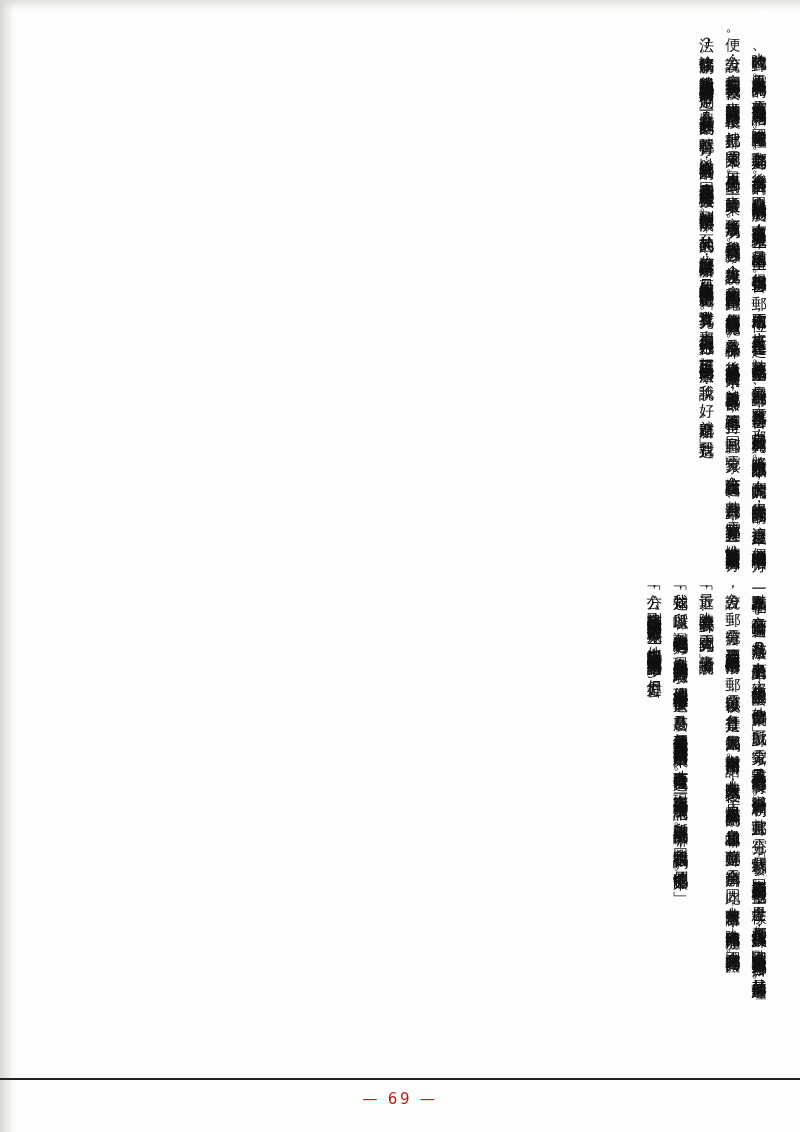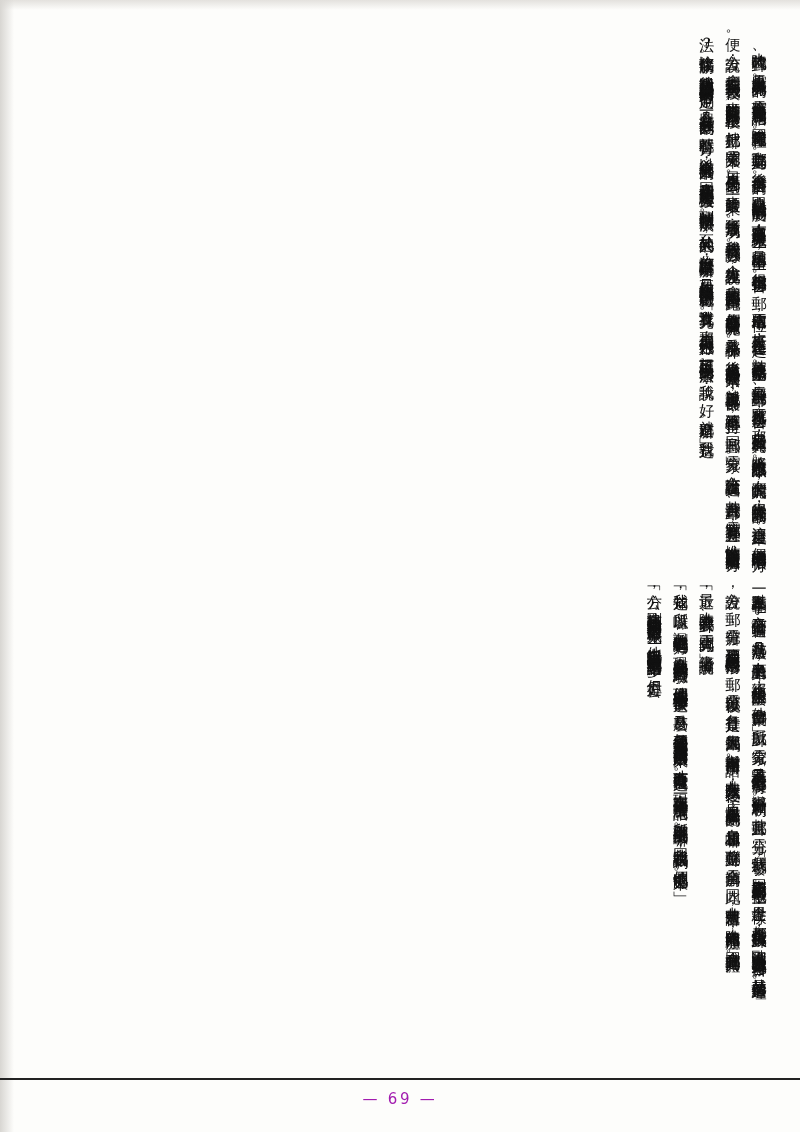--- a/index.html
+++ b/index.html
@@ -71,21 +71,21 @@
   #footer .rule {
     width: 100%;
     height: 2px;
     background: #222;
     margin: 0 0 10px 0;
   }
   #footer .pageno {
     font-family: "DejaVu Sans", "Liberation Sans", sans-serif;
     font-size: 15px;
     letter-spacing: 0.18em;
-    color: #a21caf;
+    color: #b91c1c;
   }
   
   #edge-left {
     position: absolute;
     left: 0; top: 0; bottom: 0;
     width: 14px;
     background: linear-gradient(to right, #d8d6d2, rgba(255,255,255,0));
     pointer-events: none;
   }
   #edge-top {

